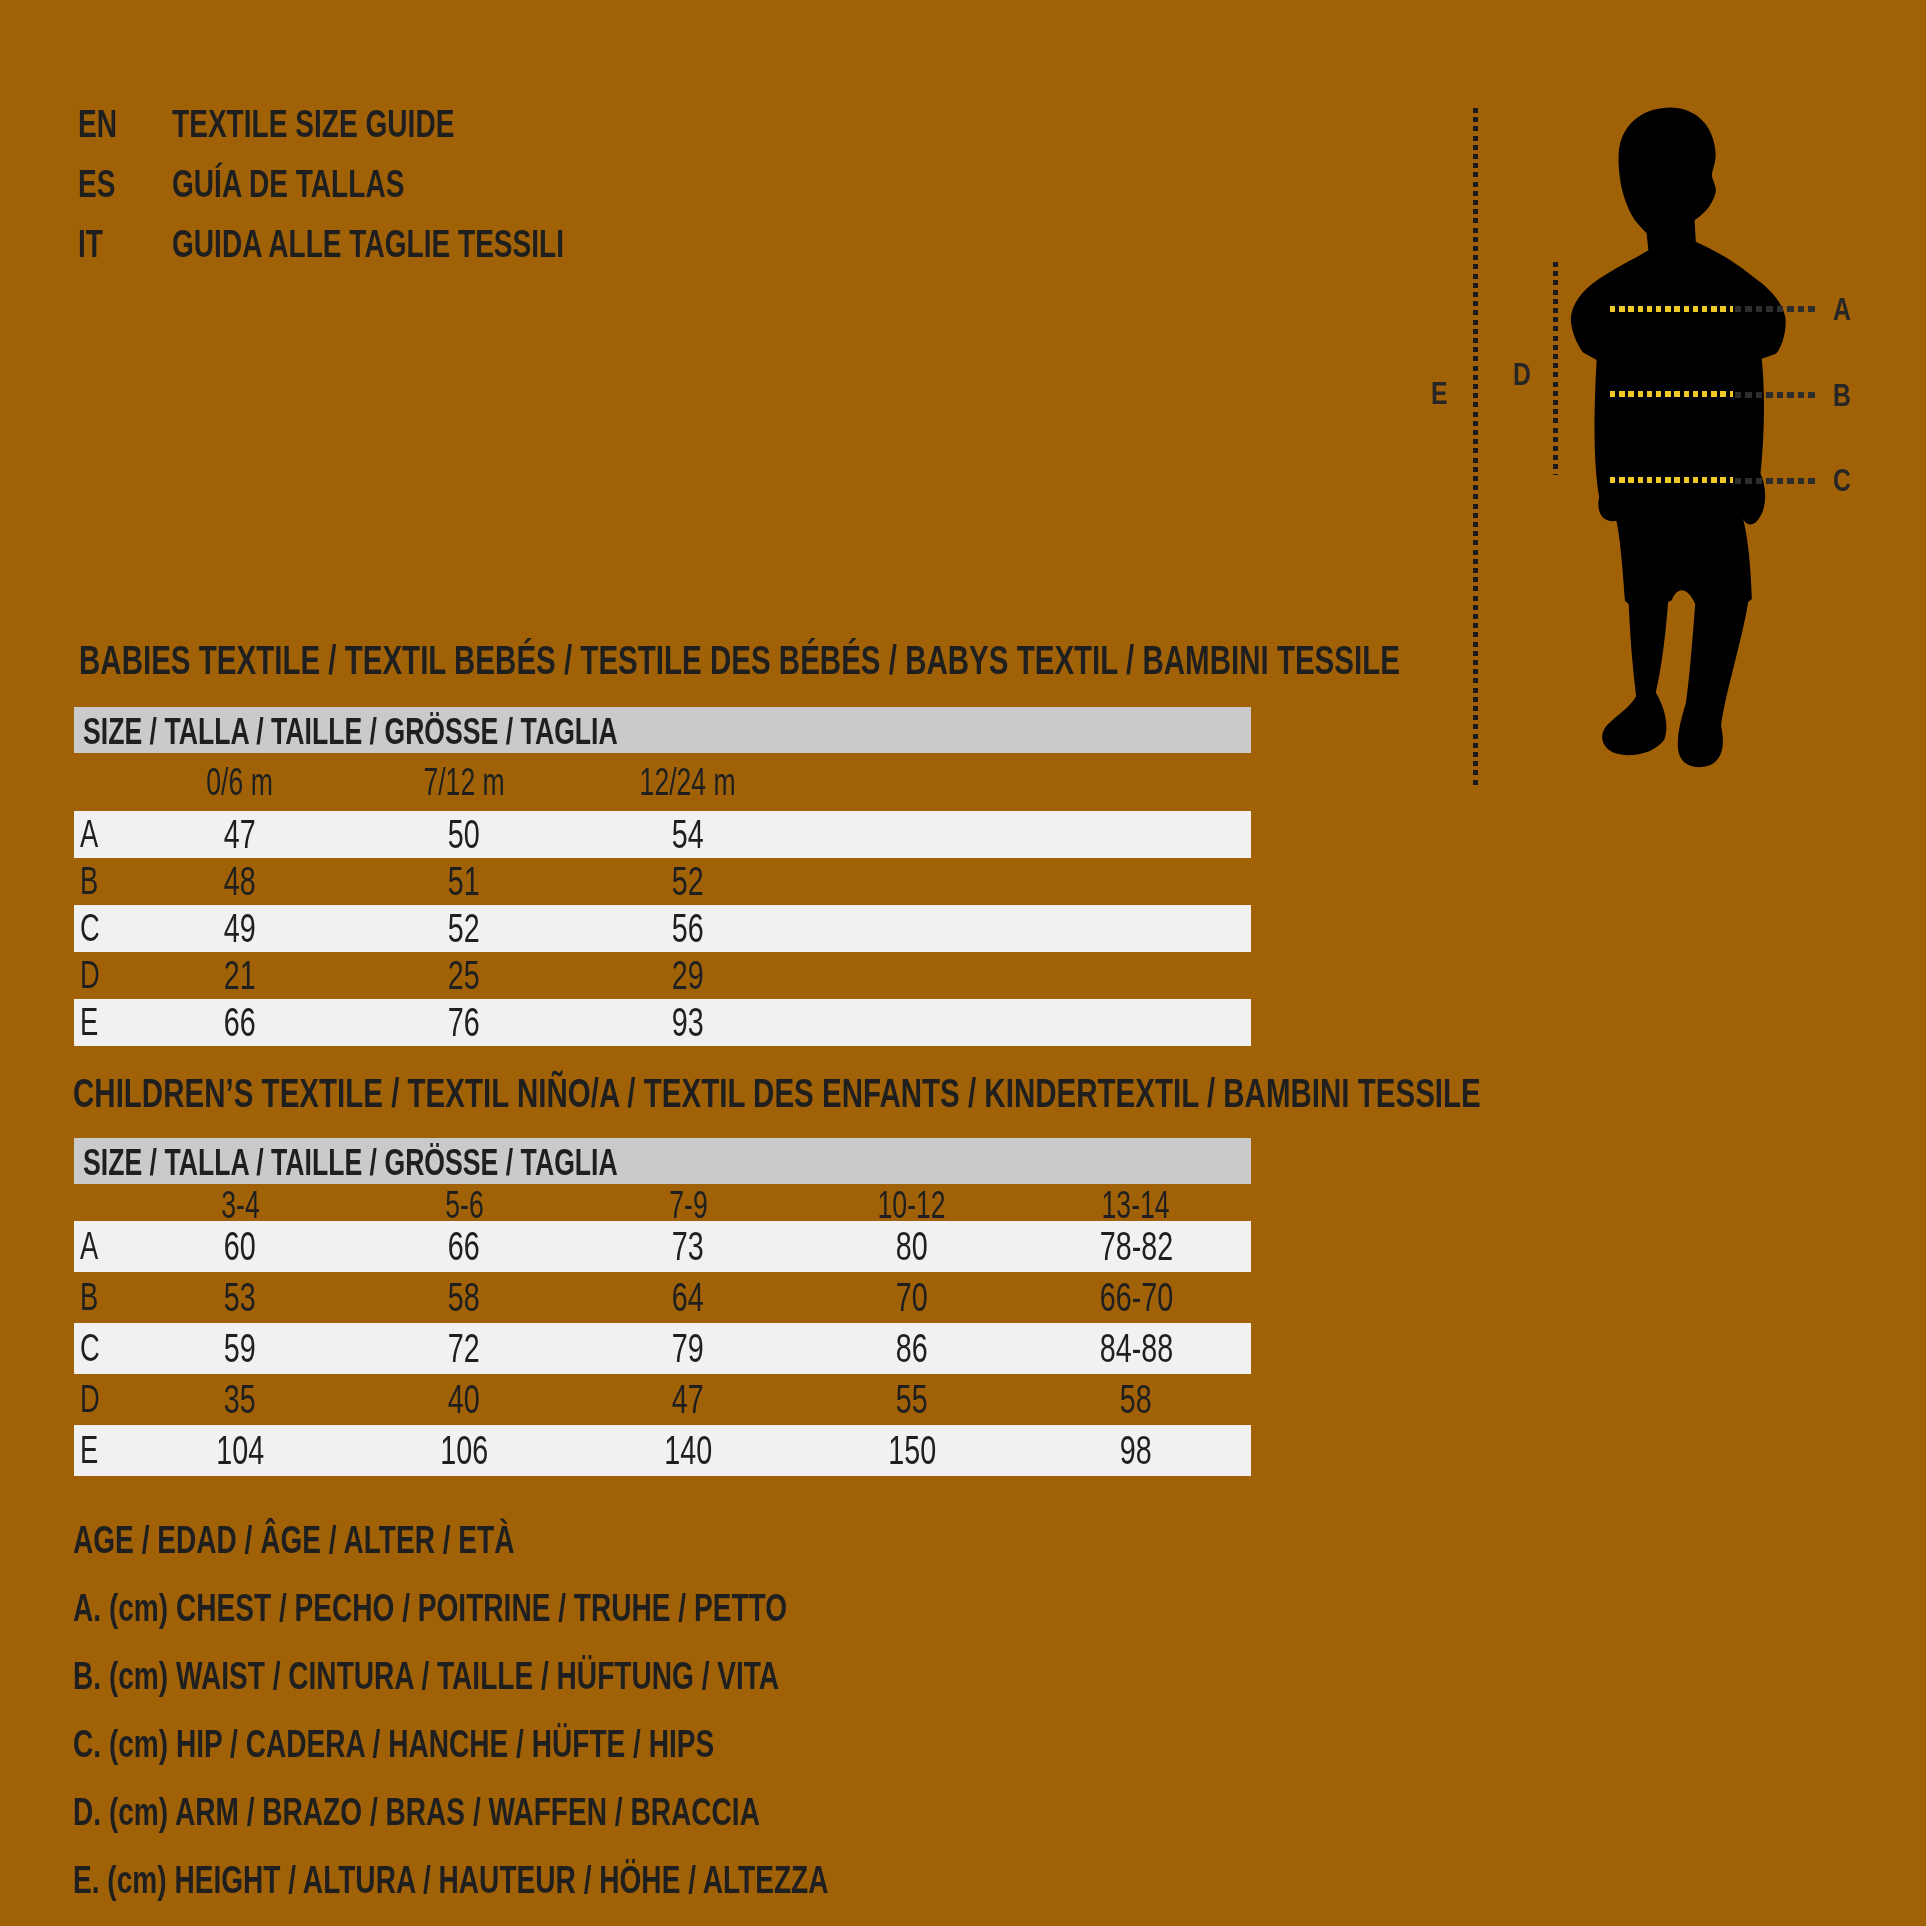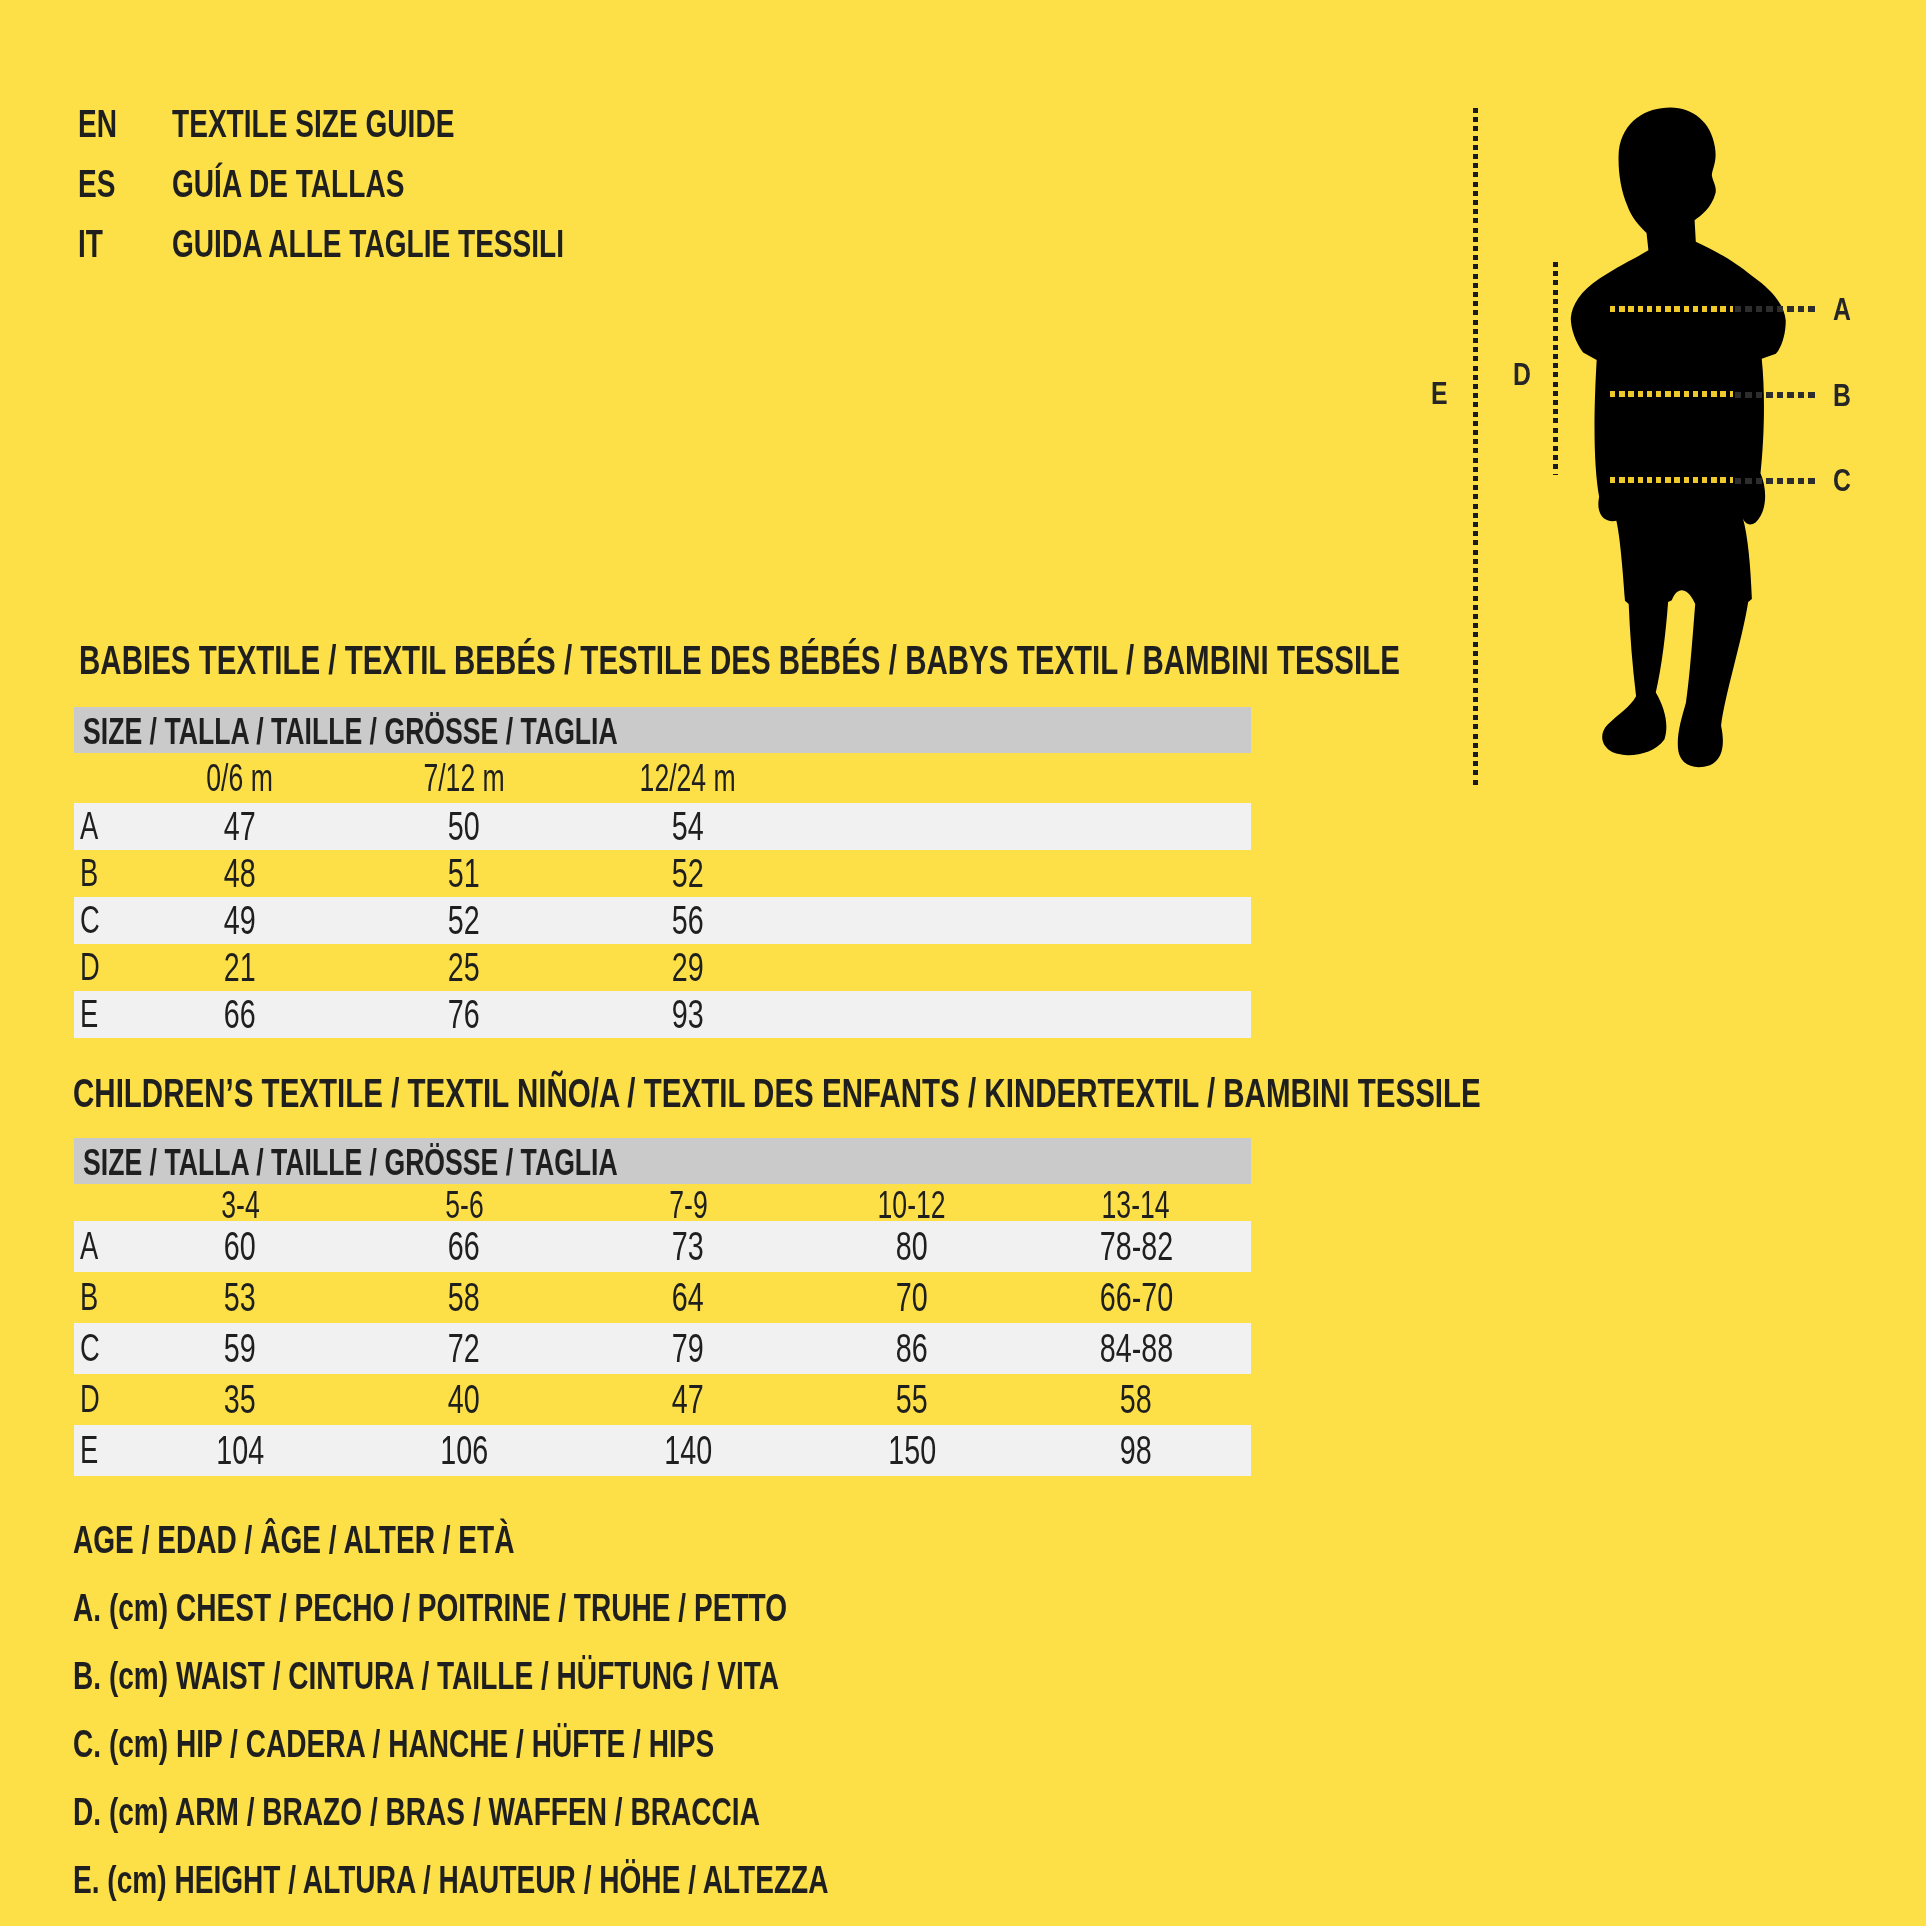--- a/index.html
+++ b/index.html
@@ -1,17 +1,17 @@
 <!DOCTYPE html>
 <html style="font-size:10px"><head>
 <meta charset="utf-8">
 <style>
   html,body{margin:0;padding:0;background:#ffffff;}
   .page{
-    position:relative;width:1926px;height:1926px;background:#fde047;overflow:hidden;
+    position:relative;width:1926px;height:1926px;background:#a16207;overflow:hidden;
     font-family:"Liberation Sans",sans-serif;color:#1f1f1f;text-decoration:underline;
   }
   
   .cx{display:inline-block;transform:scaleX(.72);transform-origin:0 50%;white-space:nowrap;}
   .cxc{display:inline-block;transform:scaleX(.70);transform-origin:50% 50%;white-space:nowrap;}
 
   
   .langs{position:absolute;left:78px;top:94px;}
   .lang-row{display:flex;align-items:center;height:60px;font-size:39px;font-weight:bold;}
   .lang-code{width:94px;flex:0 0 94px;}
@@ -19,21 +19,21 @@
   
   .sec-title{position:absolute;left:73px;font-size:41px;font-weight:bold;line-height:1;}
 
   
   .tbl{position:absolute;left:74px;width:1177px;}
   .tbl-head{height:46px;background:#cacaca;display:flex;align-items:flex-end;padding-left:8.6px;
             font-size:37px;font-weight:bold;box-sizing:border-box;}
   .grid-b{display:grid;grid-template-columns:54px 224px 224px 224px auto;align-items:center;}
   .grid-c{display:grid;grid-template-columns:54px 224px 224px 224px 224px 224px auto;align-items:center;}
   .colrow{font-size:38px;}
-  .colrow-b{height:50px;}
+  .colrow-b{height:58px;}
   .colrow-c{height:37px;}
   .drow{font-size:41px;}
   .drow-b{height:47px;}
   .drow-c{height:51px;}
   .alt{background:#f1f1f1;}
   .cell-lbl{padding-left:6.2px;font-size:38px;}
   .cell-val{text-align:center;}
 
   
   .legend{position:absolute;left:73px;top:1518px;}

